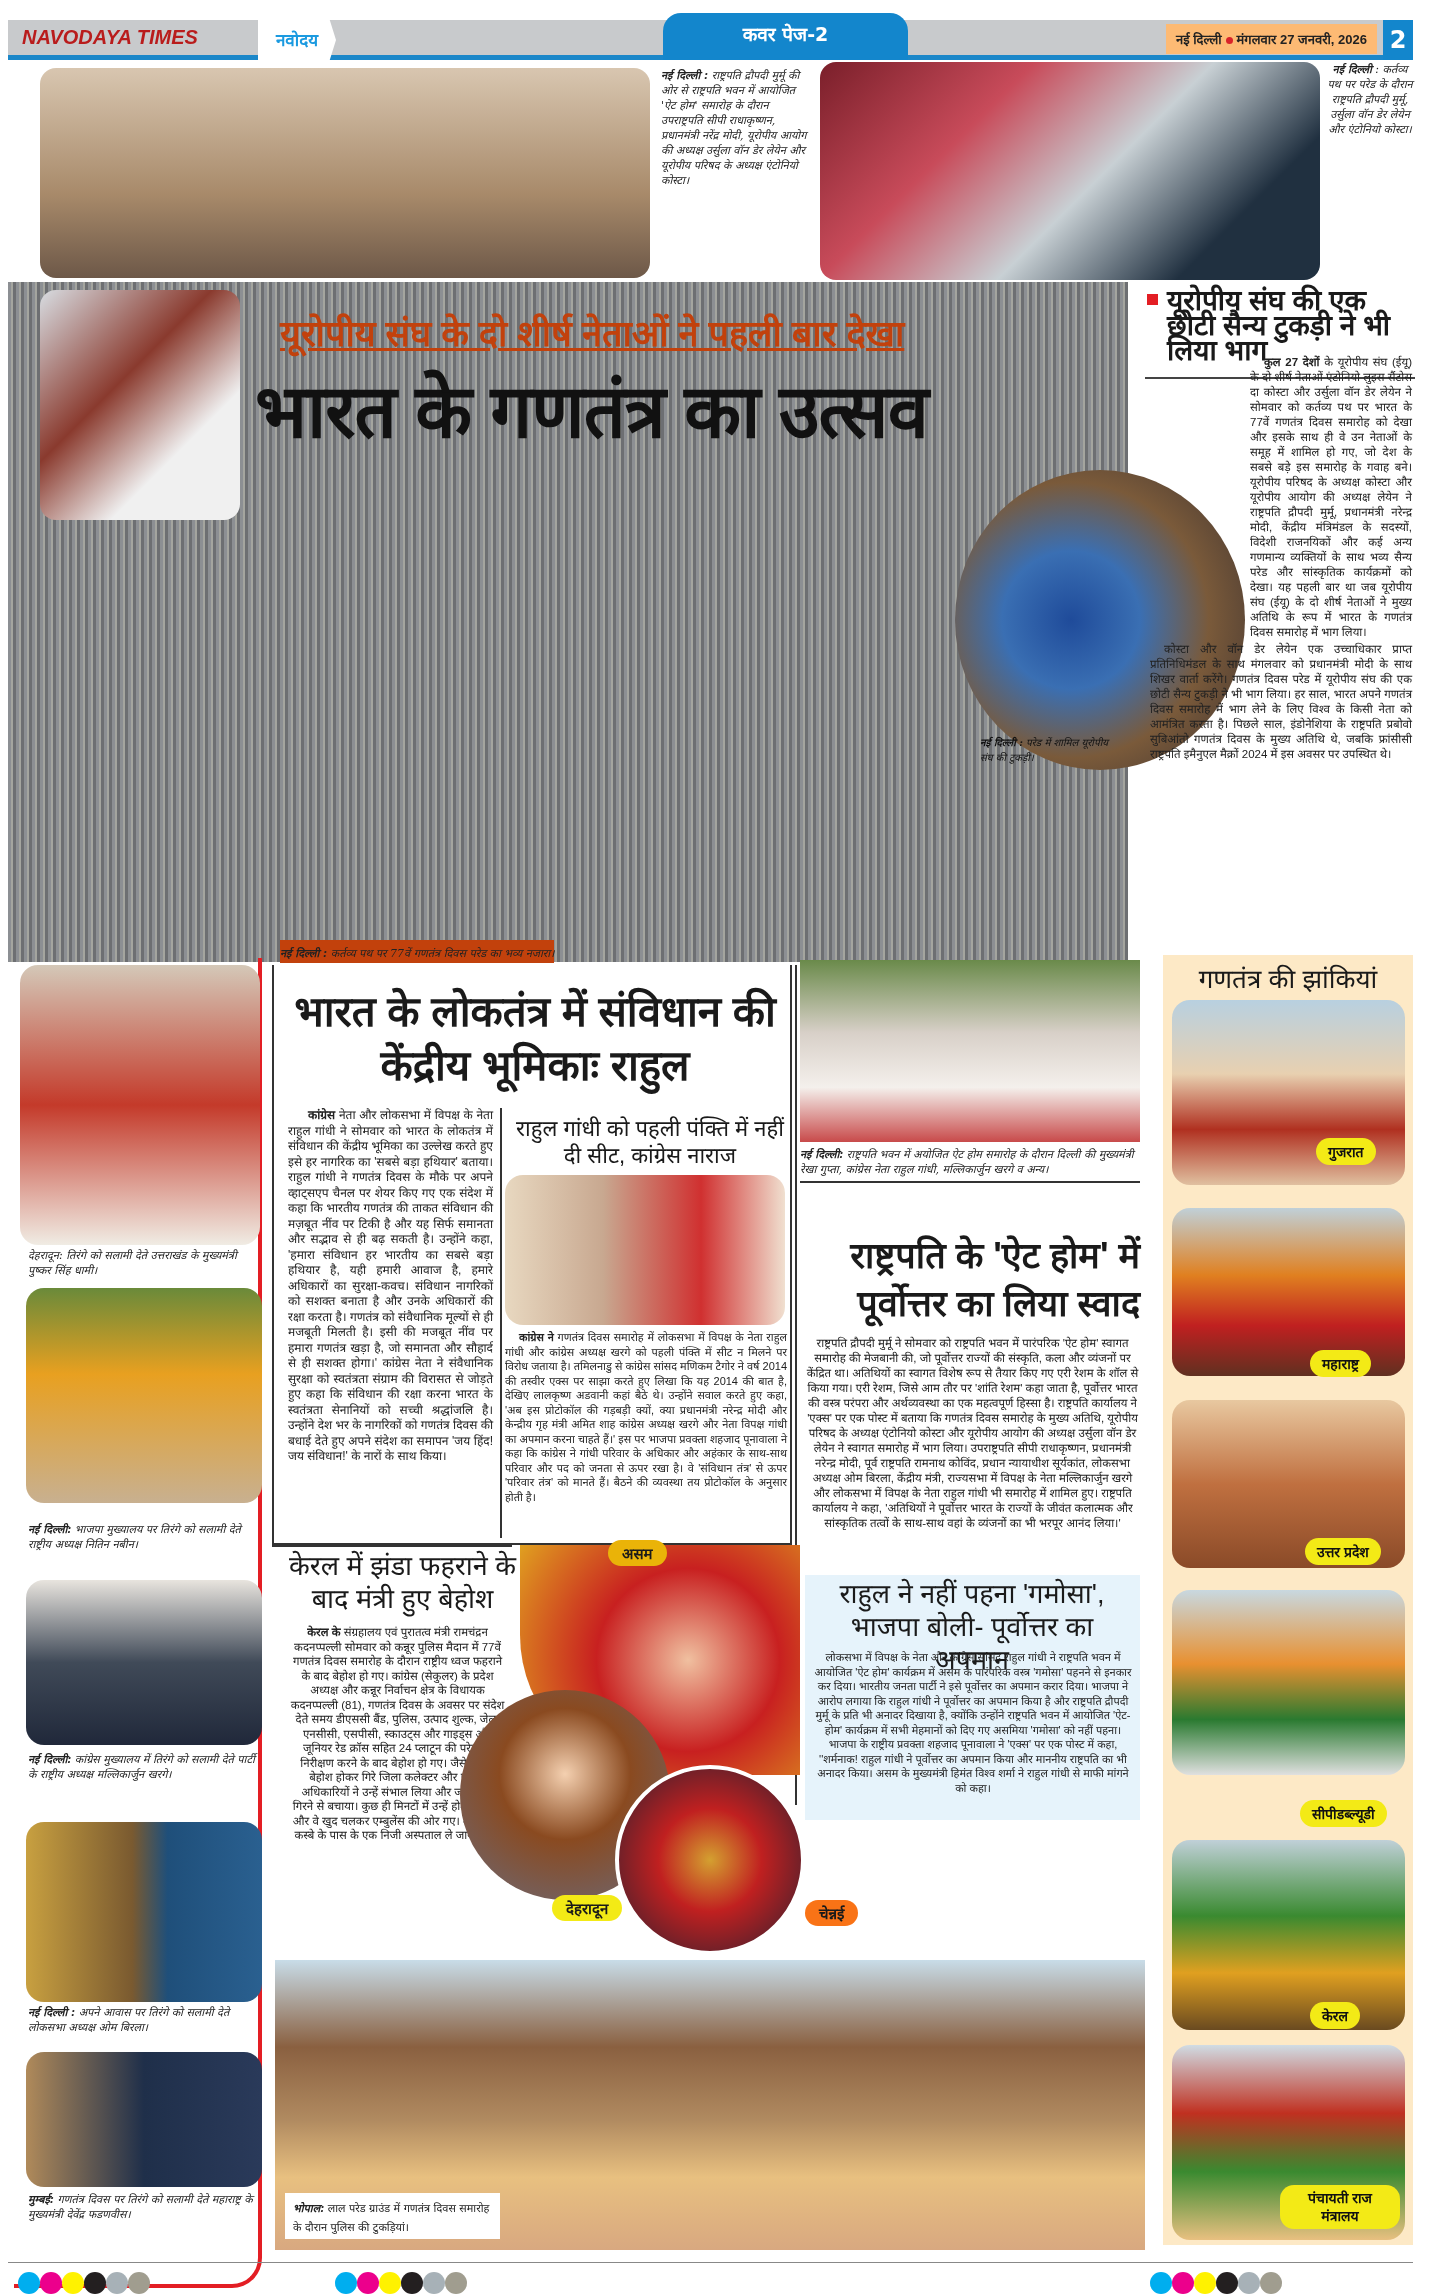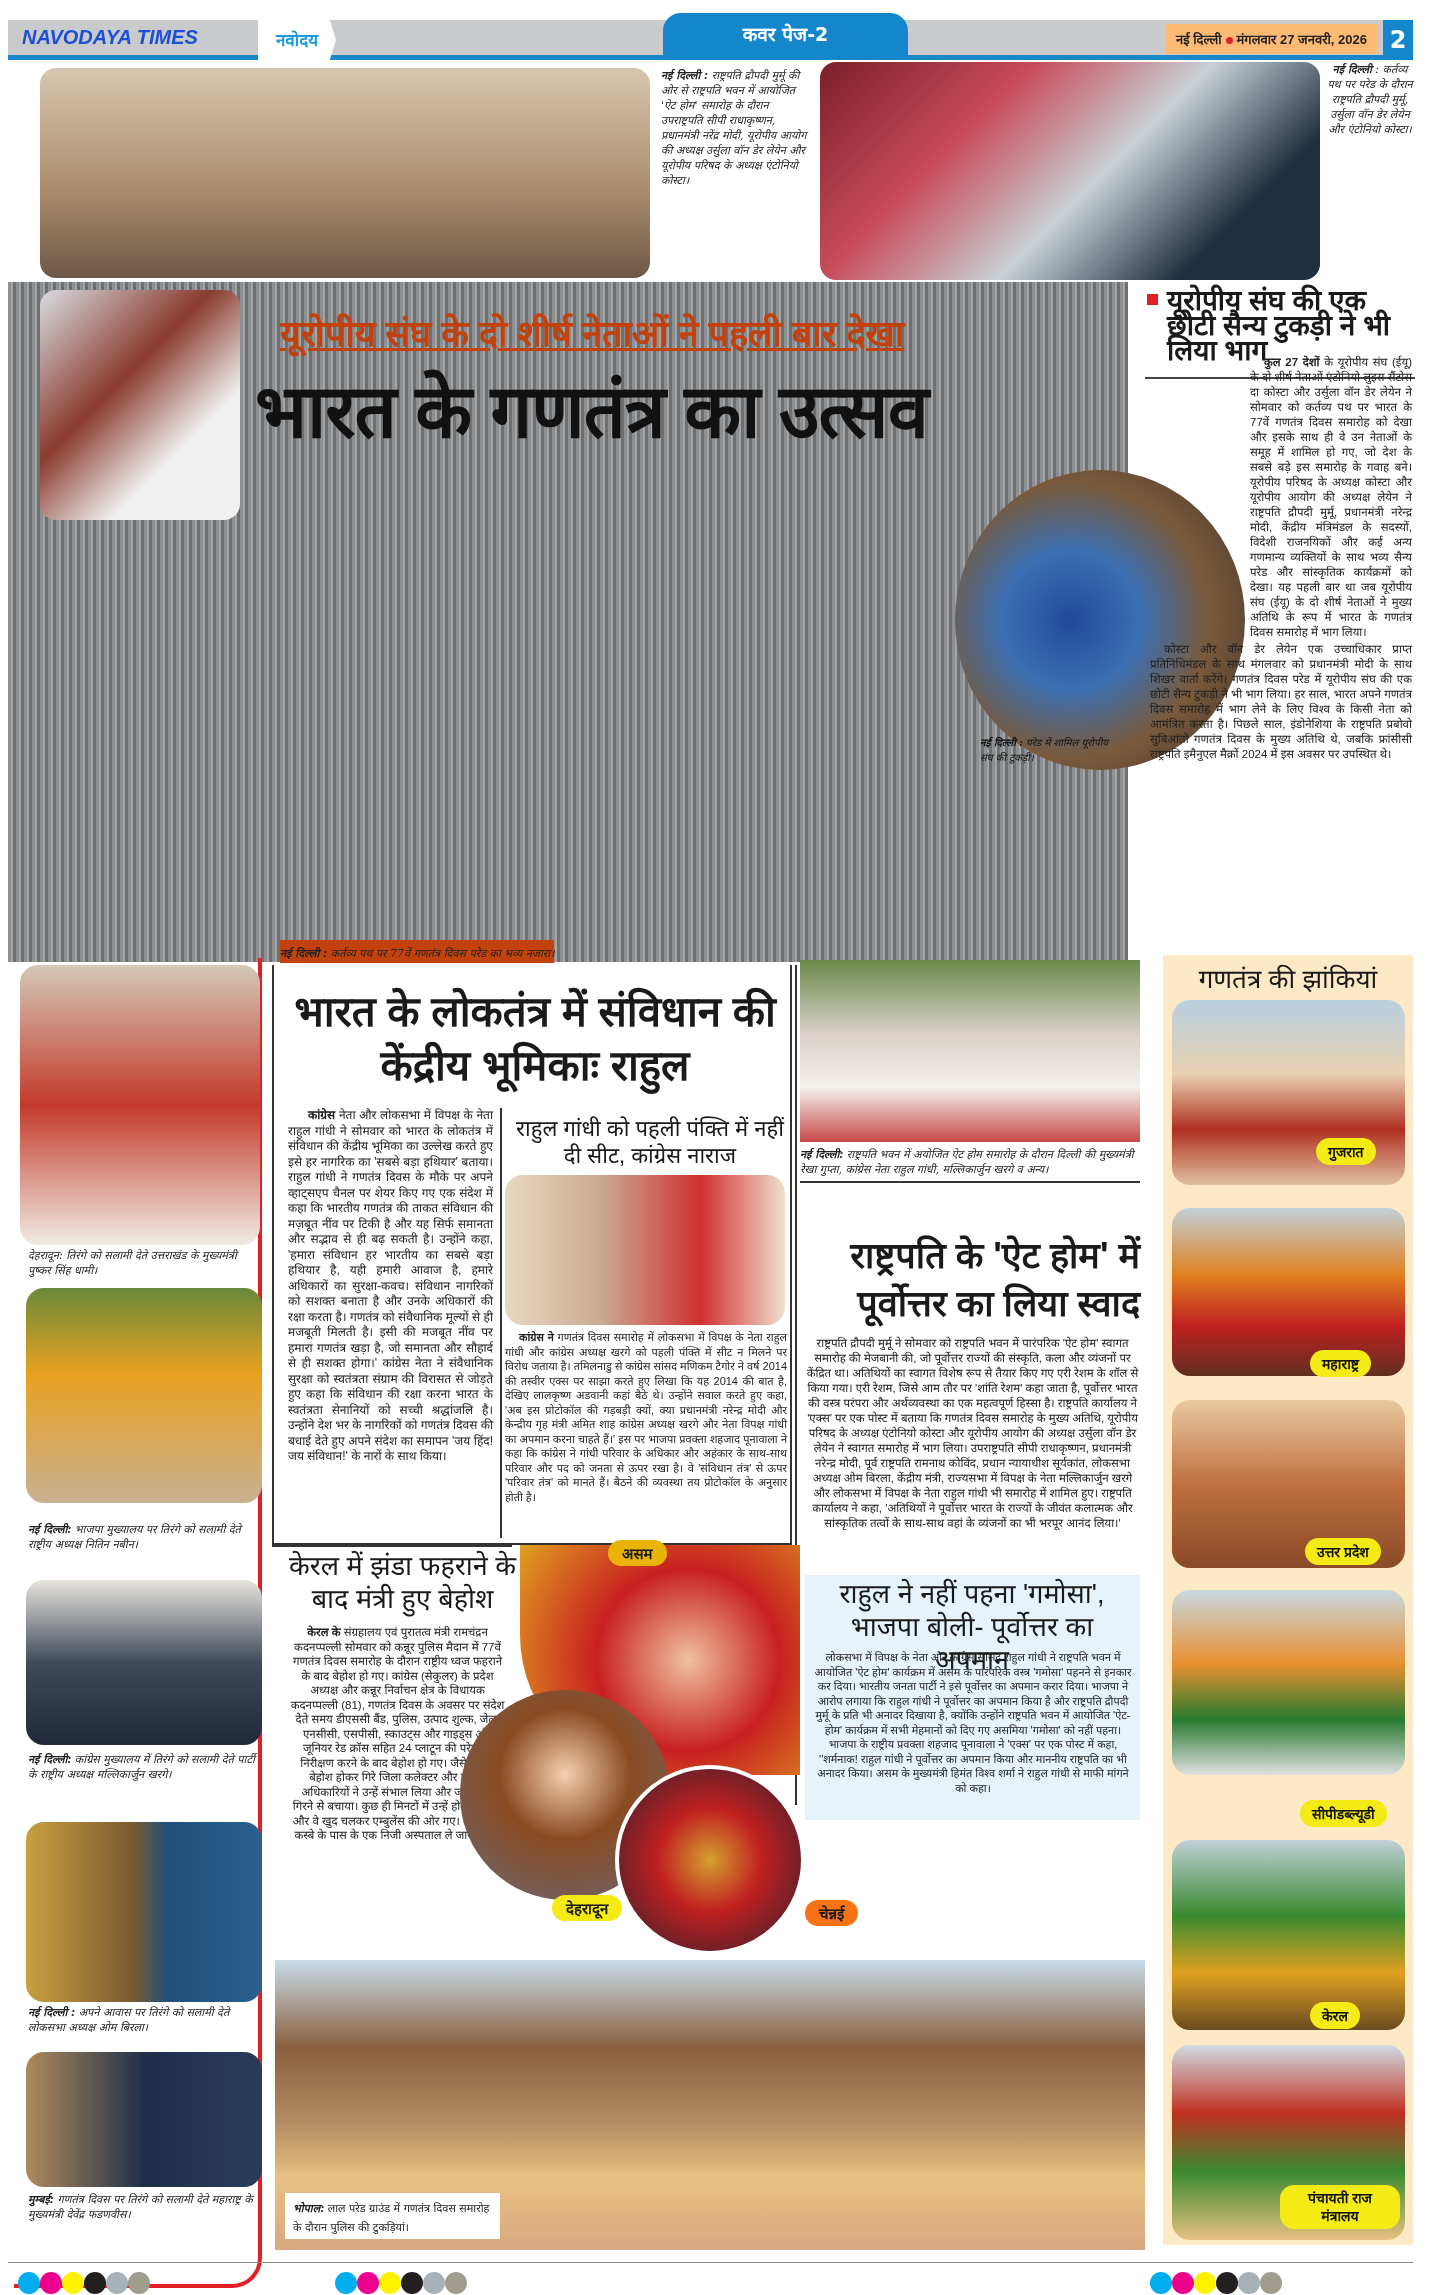--- a/index.html
+++ b/index.html
@@ -1,19 +1,19 @@
 <!DOCTYPE html>
 <html><head>
 <meta charset="utf-8">
 <style>
 *{box-sizing:border-box;margin:0;padding:0}
 body{width:1429px;height:2295px;background:#fff;font-family:"DejaVu Sans",sans-serif;color:#1a1a1a;position:relative;overflow:hidden}
 .abs{position:absolute}
 .masthead{left:8px;top:20px;width:1405px;height:40px;background:#c8cacc;border-bottom:5px solid #1b87c9}
-.mast-title{left:14px;top:6px;font-family:"Liberation Sans",sans-serif;font-style:italic;font-weight:bold;font-size:20px;color:#1d4ed8}
+.mast-title{left:14px;top:6px;font-family:"Liberation Sans",sans-serif;font-style:italic;font-weight:bold;font-size:20px;color:#b91c1c}
 .mast-brand{left:85px;top:0;width:78px;height:40px;background:#fff;color:#1b9ae0;font-weight:bold;font-size:17px;line-height:40px;text-align:center;clip-path:polygon(0 0,92% 0,100% 50%,92% 100%,0 100%)}
 .mast-page{left:243px;top:-7px;width:75px;height:47px;background:#1386cc;border-radius:18px 18px 0 0;color:#fff;font-weight:bold;font-size:19px;text-align:center;line-height:42px;width:245px;left:237px}
 .mast-date{right:36px;top:4px;background:#fdba74;padding:6px 10px;font-size:13px;font-family:"Liberation Sans",sans-serif;font-weight:bold;color:#222}
 .mast-num{right:0;top:0;width:30px;height:40px;background:#1386cc;color:#fff;font-weight:bold;font-size:24px;text-align:center;line-height:40px}
 .dot-red{display:inline-block;width:7px;height:7px;border-radius:50%;background:#d9232a;margin:0 4px}
 .photo{background:linear-gradient(135deg,#8a7a68,#c9b39a 40%,#6b5e52);border-radius:18px;overflow:hidden}
 .cap{font-family:"DejaVu Serif",serif;font-style:italic;font-size:11px;line-height:15px;color:#222}
 .cap b{font-style:italic}
 .body{font-family:"Liberation Sans",sans-serif;font-size:12px;line-height:15.5px;color:#222;text-align:justify}
 .head{font-family:"Liberation Sans",sans-serif;font-weight:bold;color:#1a1a1a}

